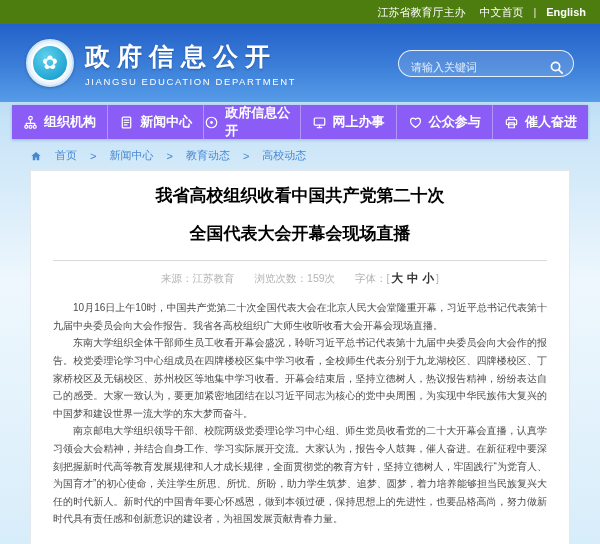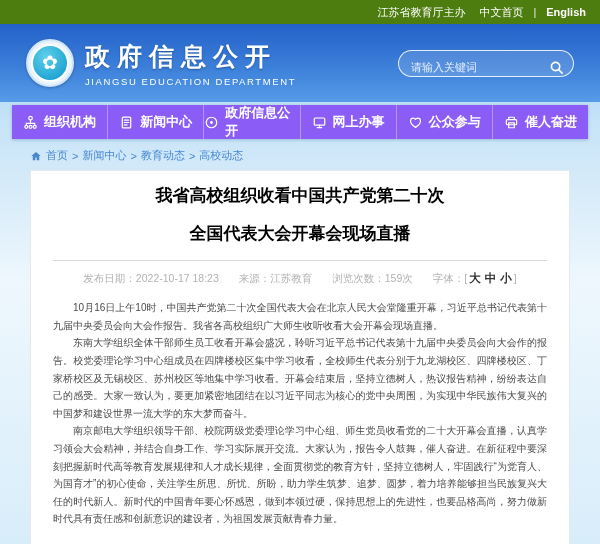--- a/index.html
+++ b/index.html
@@ -72,21 +72,21 @@
     flex: 1; display: flex; align-items: center; justify-content: center;
     color: #ffffff; font-size: 13px; font-weight: bold; cursor: pointer;
     border-right: 1px solid rgba(255,255,255,.35);
   }
   .nav-item:last-child { border-right: none; }
   .nav-item .ico { display: flex; margin-right: 6px; }
 
   
   .breadcrumb {
     margin: 9px 0 7px 30px; display: flex; align-items: center;
-    font-size: 11px; color: #4687d2;
+    font-size: 11px; color: #4687d2; gap: 9px;
   }
   .breadcrumb .home-ico { display: flex; margin-right: 4px; }
   .breadcrumb a { color: #4687d2; text-decoration: none; }
   .breadcrumb .sep { margin: 0 4px; color: #4687d2; }
 
   
   .card {
     margin: 0 30px; background: #ffffff; border: 1px solid #e4e8ec;
     padding: 13px 22px 20px 22px; min-height: 390px;
   }
@@ -212,21 +212,20 @@
     <span class="sep">&gt;</span>
     <a href="#">高校动态</a>
   </div>
 
   <div class="card">
     <div class="title">我省高校组织收看中国共产党第二十次</div>
     <div class="title">全国代表大会开幕会现场直播</div>
     <div class="divider"></div>
 
     <div class="meta">
-      <span class="group"><span>发布日期：</span><span>2022-10-17 18:23</span></span>
       <span class="group"><span>来源：</span><span>江苏教育</span></span>
       <span class="group"><span>浏览次数：</span><span>159次</span></span>
       <span class="group">
         <span>字体：</span><span>[</span><span class="fs">大</span><span class="fs">中</span><span class="fs">小</span><span>]</span>
       </span>
     </div>
 
     <div class="body">
       <p>10月16日上午10时，中国共产党第二十次全国代表大会在北京人民大会堂隆重开幕，习近平总书记代表第十九届中央委员会向大会作报告。我省各高校组织广大师生收听收看大会开幕会现场直播。</p>
       <p>东南大学组织全体干部师生员工收看开幕会盛况，聆听习近平总书记代表第十九届中央委员会向大会作的报告。校党委理论学习中心组成员在四牌楼校区集中学习收看，全校师生代表分别于九龙湖校区、四牌楼校区、丁家桥校区及无锡校区、苏州校区等地集中学习收看。开幕会结束后，坚持立德树人，热议报告精神，纷纷表达自己的感受。大家一致认为，要更加紧密地团结在以习近平同志为核心的党中央周围，为实现中华民族伟大复兴的中国梦和建设世界一流大学的东大梦而奋斗。</p>

